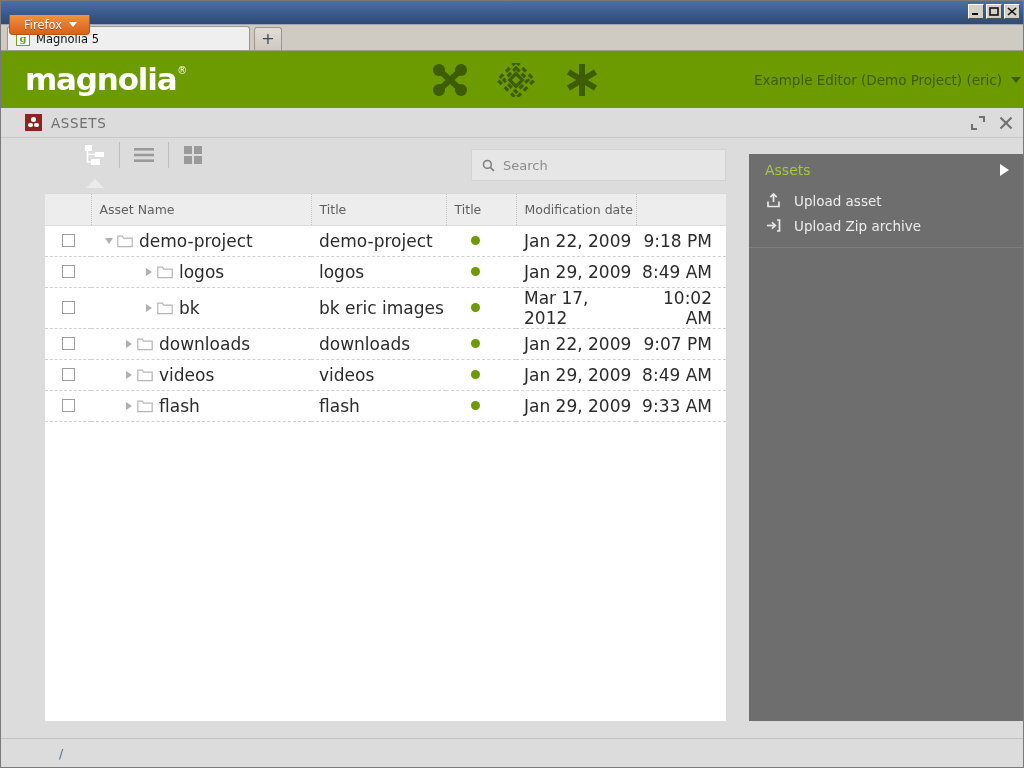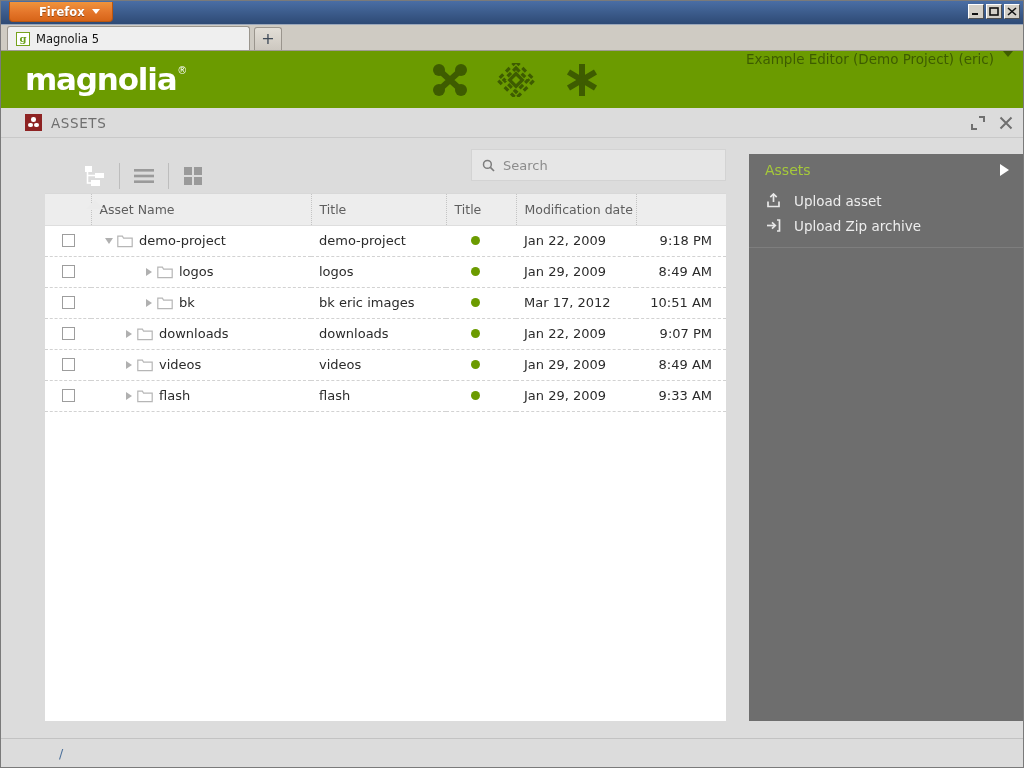--- a/index.html
+++ b/index.html
@@ -18,29 +18,29 @@
     border: 1px solid #7a7a7a;
   }
   .ff-titlebar {
     height: 24px; flex: 0 0 24px;
     background: linear-gradient(to bottom, #4a6ea5 0%, #3c5c8c 50%, #2e4a75 100%);
     display: flex; align-items: flex-start;
     position: relative;
     border-bottom: 1px solid #9aa7bb;
   }
   .ff-menu-button {
-    margin-left: 8px; margin-top: 1px;
+    margin-left: 8px; margin-top: 14px;
     height: 20px;
-    padding: 0 12px 0 29px;
+    padding: 0 12px 0 14px;
     background: linear-gradient(to bottom, #f0943c 0%, #e4752a 55%, #d76418 100%);
     border: 1px solid #b9560f;
     border-top: none;
     border-radius: 0 0 4px 4px;
     color: #ffffff;
-    font-size: 11.5px; font-weight: bold;
+    font-size: 11.5px; font-weight: normal;
     display: flex; align-items: center; gap: 7px;
     text-shadow: 0 1px 0 rgba(0,0,0,.35);
   }
   .ff-menu-caret {
     width: 0; height: 0;
     border-left: 4px solid transparent;
     border-right: 4px solid transparent;
     border-top: 5px solid #ffffff;
   }
   .ff-winbtns {
@@ -125,22 +125,22 @@
     display: flex; align-items: flex-start;
   }
   .mg-logo sup { font-size: 10px; font-weight: normal; margin-top: 2px; margin-left: 1px;}
   .mg-icons {
     position: absolute; left: 430px; top: 0;
     height: 57px;
     display: flex; align-items: center; gap: 28px;
   }
   .mg-icons svg { display: block; }
   .mg-user {
-    position: absolute; right: 10px; top: 0;
-    height: 57px; display: flex; align-items: flex-start; gap: 9px;
+    position: absolute; right: 2px; top: 0;
+    height: 57px; display: flex; align-items: center; gap: 9px;
     color: #3e5c00; font-size: 13.5px;
   }
   .mg-user-caret {
     width: 0; height: 0;
     border-left: 5px solid transparent;
     border-right: 5px solid transparent;
     border-top: 6px solid #3e5c00;
   }
 
   
@@ -186,21 +186,21 @@
   .content-col {
     flex: 1 1 auto;
     position: relative;
     display: flex; flex-direction: column;
     padding: 0;
   }
 
   
   .toolbar {
     height: 55px; flex: 0 0 55px;
-    display: flex; align-items: flex-end;
+    display: flex; align-items: flex-start;
     position: relative;
   }
   .view-switch { display: flex; align-items: center; margin-left: 70px; }
   .vs-btn {
     width: 48px; height: 34px;
     display: flex; align-items: center; justify-content: center;
     position: relative;
   }
   .vs-sep { width: 1px; height: 26px; background: #bdbdbd; }
   .vs-btn svg { display: block; }
@@ -247,21 +247,21 @@
     color: #5e5e5e;
     text-align: left;
     vertical-align: middle;
     border-right: 1px dotted #c4c4c4;
     padding-left: 8px;
     border-bottom: 1px solid #dedede;
   }
   table.assets thead th.last { border-right: none; }
   table.assets tbody td {
     height: 31px;
-    font-size: 13px;
+    font-size: 17px;
     color: #2b2b2b;
     vertical-align: middle;
     border-bottom: 1px dashed #d2d2d2;
     padding: 0;
     margin-top: 20px;
   }
   .col-chk   { width: 46px; }
   .col-name  { width: 220px; }
   .col-title { width: 135px; }
   .col-stat  { width: 70px; }
@@ -581,21 +581,21 @@
                         </svg>
                       </span>
                       <span>bk</span>
                     </div>
                   </td>
                   <td style="padding-left:8px"><span>bk eric images</span></td>
                   <td>
                     <div class="statdot" style="background: rgb(107, 155, 0);"></div>
                   </td>
                   <td class="date-cell"><span>Mar 17, 2012</span></td>
-                  <td class="time-cell"><span>10:51 AM</span></td>
+                  <td class="time-cell"><span>10:02 AM</span></td>
                 </tr>
                 <tr>
                   <td>
                     <div class="chk"></div>
                   </td>
                   <td>
                     <div class="namecell" style="padding-left:30px">
                       <span class="twisty">
                         <span class="tw-right"></span>
                       </span>

